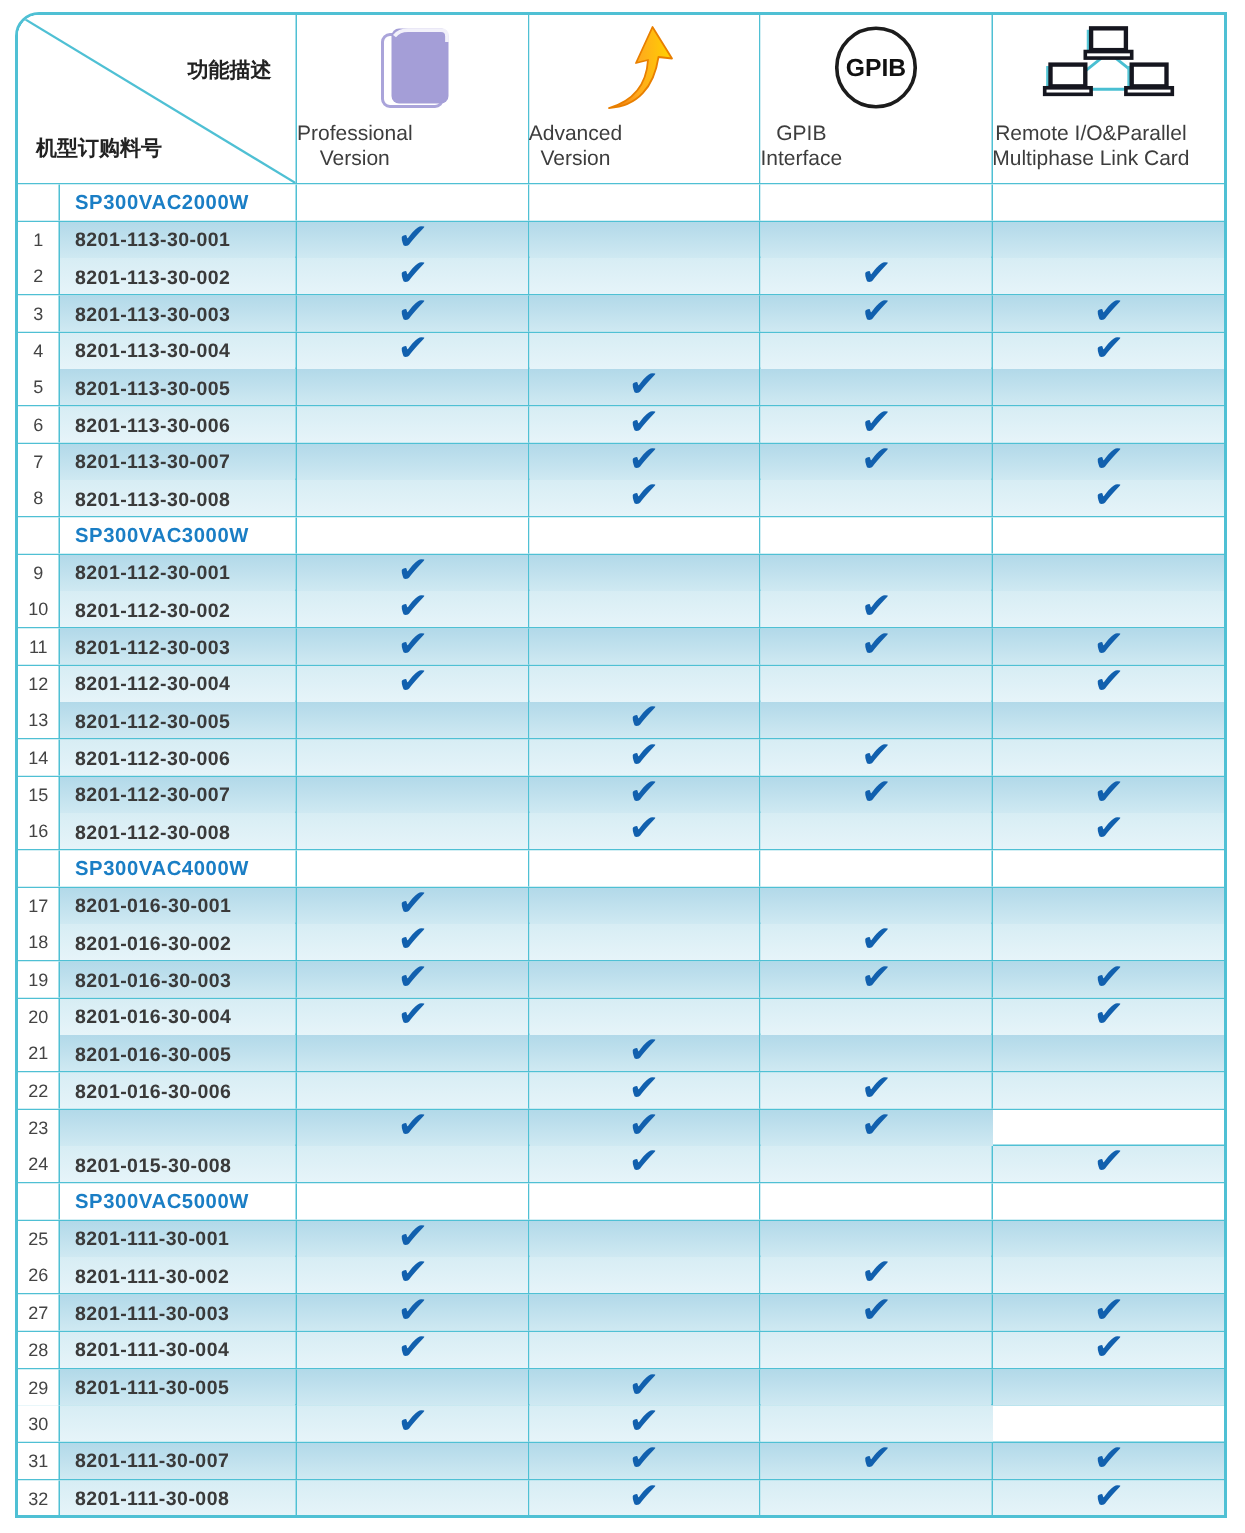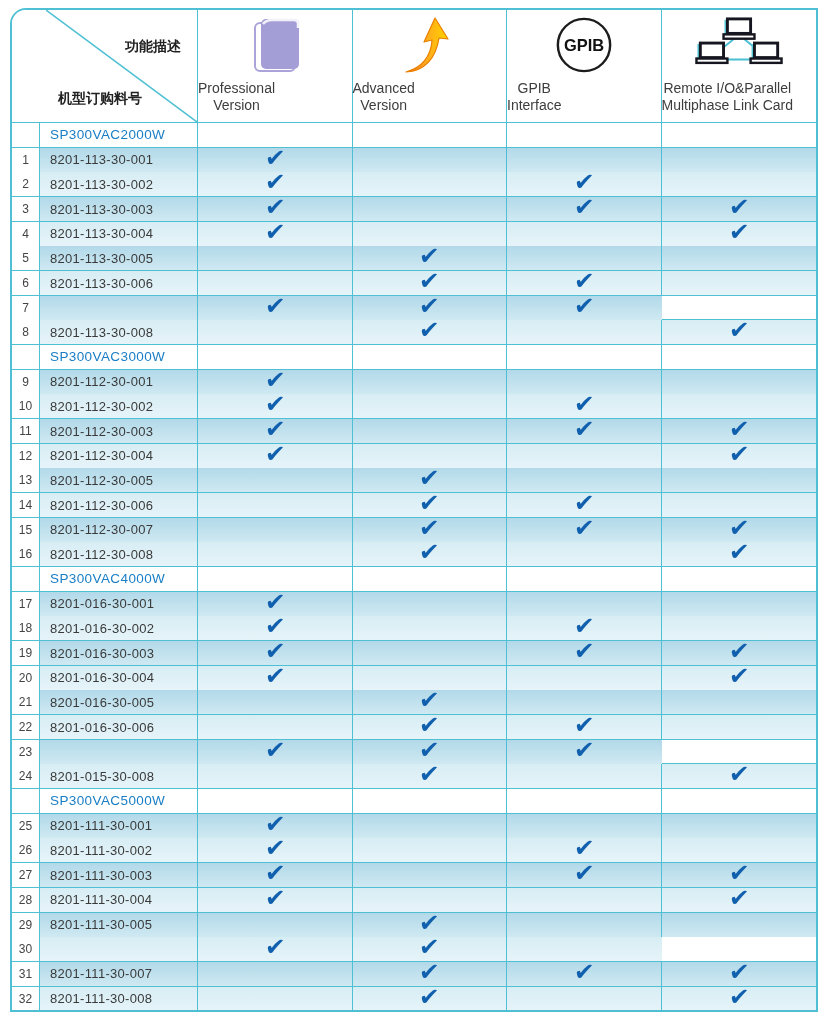--- a/index.html
+++ b/index.html
@@ -8,30 +8,30 @@
   .tbl{position:absolute;left:10px;top:8px;width:808px;height:1004px;
        border:2px solid var(--grid,#4fc0d4);border-top-left-radius:16px;
        display:flex;flex-direction:column;background:#fff;box-sizing:border-box;overflow:hidden;}
   .hdr{height:112px;flex:0 0 auto;display:grid;grid-template-columns:28px 158px 1fr 1fr 1fr 1fr;
        border-bottom:1px solid var(--grid,#4fc0d4);background:#fff;}
   .tbody{flex:1;display:flex;flex-direction:column;}
   .row{flex:1;display:grid;grid-template-columns:28px 158px 1fr 1fr 1fr 1fr;min-height:0;}
   .row + .row{border-top:1px solid var(--grid,#4fc0d4);}
   .cell{border-right:1px solid var(--grid,#4fc0d4);display:flex;align-items:center;min-width:0;position:relative;}
   .cell:last-child{border-right:none;}
-  .corner{grid-column:1 / 3;position:relative;background:#fff;margin-left:34px;}
+  .corner{grid-column:1 / 3;position:relative;background:#fff;}
   .corner svg.diag{position:absolute;inset:0;width:100%;height:100%;}
   .corner .lab-top{position:absolute;right:16px;top:28px;font-size:14px;font-weight:bold;color:#222;}
   .corner .lab-bot{position:absolute;left:12px;bottom:14px;font-size:14px;font-weight:bold;color:#222;text-align:center;}
   .fhead{flex-direction:column;justify-content:flex-end;align-items:flex-start;background:#fff;}
   .fhead .iconbox{flex:1;display:flex;align-items:center;justify-content:center;width:100%;}
   .fhead .cap{font-size:14px;line-height:1.2;color:var(--captionText,#3d3d3d);text-align:center;
               padding-bottom:8px;white-space:nowrap;}
   .c-num{justify-content:center;background:#fff;font-size:12px;color:#444;}
-  .c-part{padding-left:10px;font-size:13px;font-weight:normal;color:var(--partText,#3a3a3a);letter-spacing:.3px;}
+  .c-part{padding-left:10px;font-size:13px;font-weight:bold;color:var(--partText,#3a3a3a);letter-spacing:.3px;}
   .c-feat{justify-content:center;}
   .section-row .cell{background:#fff;}
   .section-row .c-part{color:var(--sectionText,#1a7ec5);font-size:13.5px;letter-spacing:.4px;}
   .data-row.dark .c-part,.data-row.dark .c-feat{
       background:linear-gradient(180deg,var(--rowDarkTop,#b2d9e9),var(--rowDarkBottom,#cfe9f2));}
   .data-row.light .c-part,.data-row.light .c-feat{
       background:linear-gradient(180deg,var(--rowLightTop,#d7edf4),var(--rowLightBottom,#e6f4f9));}
   .chk{font-family:"DejaVu Sans",sans-serif;font-weight:bold;font-size:24px;line-height:1;
        color:var(--check,#1160ae);transform:translateY(-2px) skewX(-4deg);}
 </style>
@@ -197,20 +197,21 @@
           <div class="cell c-feat">
             <span class="chk">✔</span>
           </div>
           <div class="cell c-feat">
             <span class="chk">✔</span>
           </div>
           <div class="cell c-feat"></div>
         </div>
         <div class="row data-row dark">
           <div class="cell c-num">7</div>
+          <div class="cell c-part">8201-113-30-007</div>
           <div class="cell c-feat"></div>
           <div class="cell c-feat">
             <span class="chk">✔</span>
           </div>
           <div class="cell c-feat">
             <span class="chk">✔</span>
           </div>
           <div class="cell c-feat">
             <span class="chk">✔</span>
           </div>

